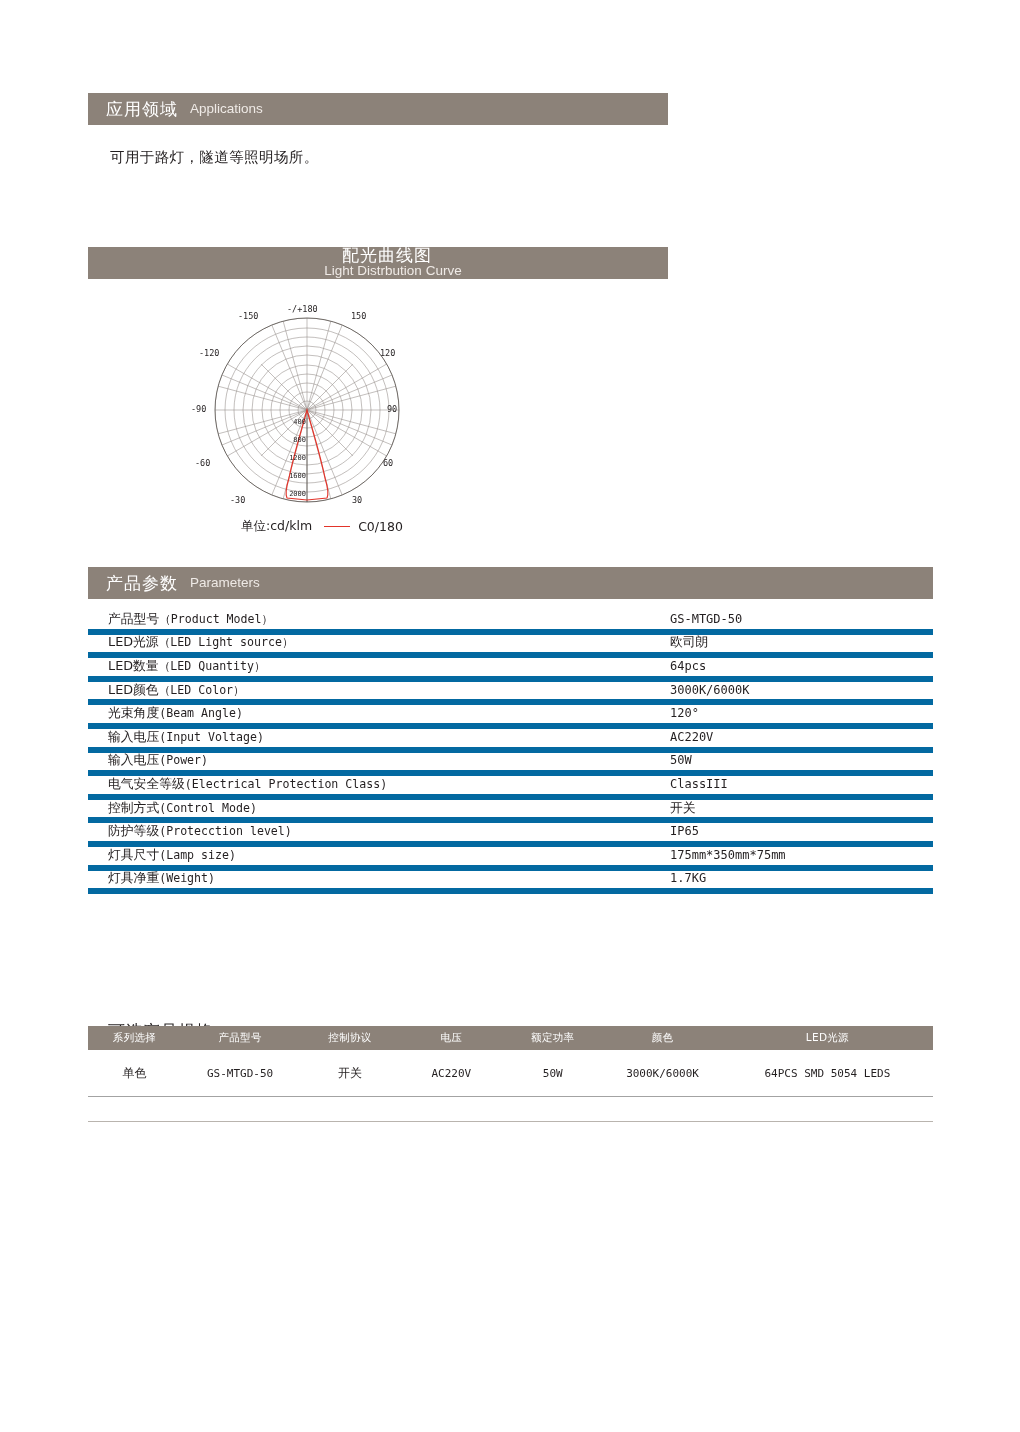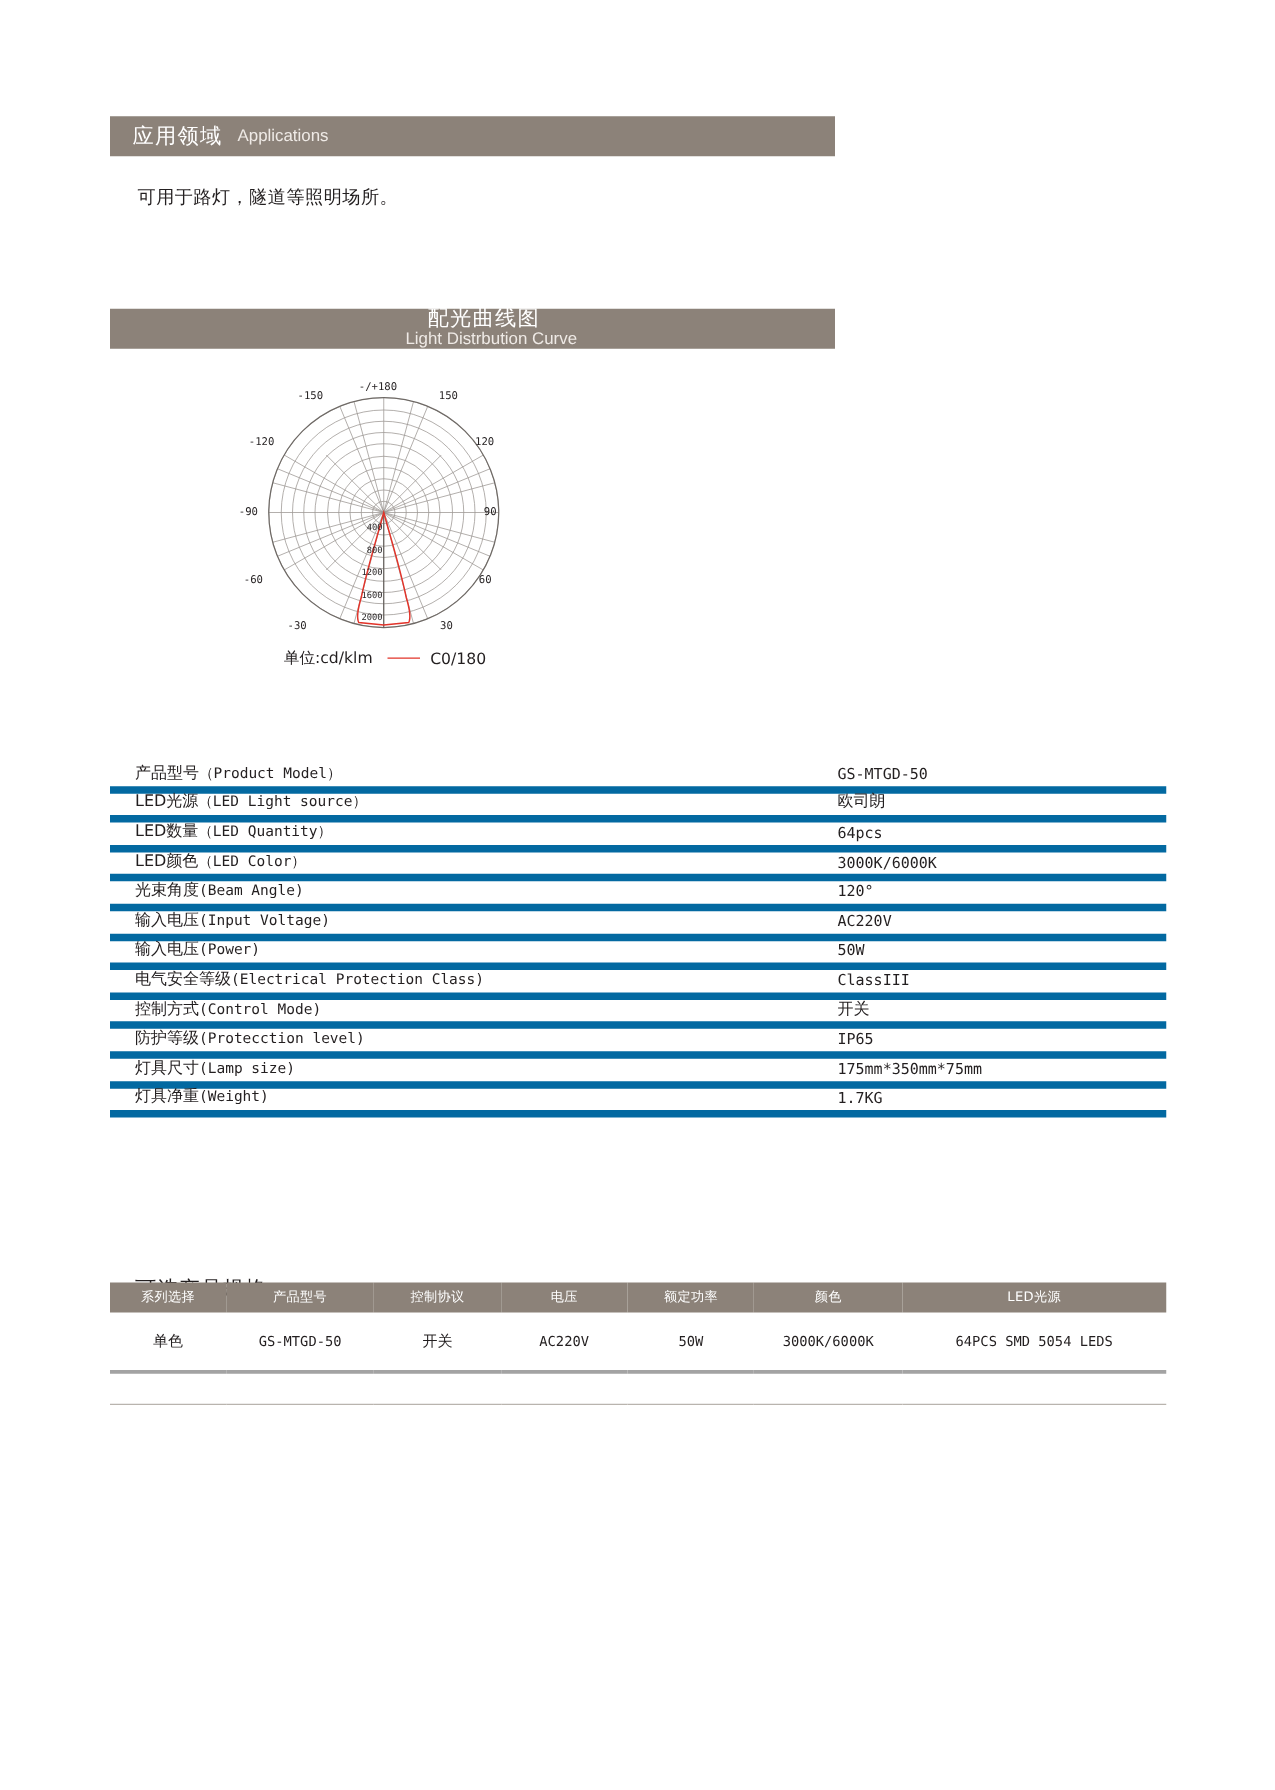--- a/index.html
+++ b/index.html
@@ -66,21 +66,21 @@
     position: absolute;
     left: 175px;
     top: 292px;
     width: 320px;
     height: 250px;
   }
   #curve-wrap svg { display: block; }
 
   #curve-caption {
     position: absolute;
-    left: 227px;
+    left: 241px;
     top: 518px;
     display: flex;
     align-items: center;
     font-size: 12.5px;
     font-family: "DejaVu Sans", sans-serif;
     color: #231f20;
   }
   #curve-caption .legend-line {
     display: inline-block;
     width: 26px;
@@ -151,21 +151,21 @@
     font-weight: normal;
     height: 22px;
     letter-spacing: 0.3px;
   }
   #optional-table tbody td {
     height: 44px;
     text-align: center;
     font-family: "DejaVu Sans Mono", monospace;
     font-size: 11px;
     color: #231f20;
-    border-bottom: 3px solid #a3a3a3;
+    border-bottom: 1px solid #a3a3a3;
     vertical-align: middle;
   }
   #optional-table tbody td.cn {
     font-family: "DejaVu Sans", sans-serif;
     font-size: 12px;
   }
   #optional-table .spacer-row td {
     height: 22px;
     border-bottom: 1px solid #b9b4ae;
   }
@@ -268,20 +268,24 @@
       </g>
     </svg>
   </div>
 
   <div id="curve-caption">
     <span>单位:cd/klm</span>
     <span class="legend-line"></span>
     <span>C0/180</span>
   </div>
 
+  <div class="section-bar" id="bar-params">
+    <span class="cn">产品参数</span>
+    <span class="en">Parameters</span>
+  </div>
 
   <table id="params-table">
     <tbody id="params-body">
         <tr>
           <td class="label"><span>产品型号</span><span class="mono">（Product Model）</span></td>
           <td class="value">GS-MTGD-50</td>
         </tr>
         <tr>
           <td class="label"><span>LED光源</span><span class="mono">（LED Light source）</span></td>
           <td class="value cn">欧司朗</td>

